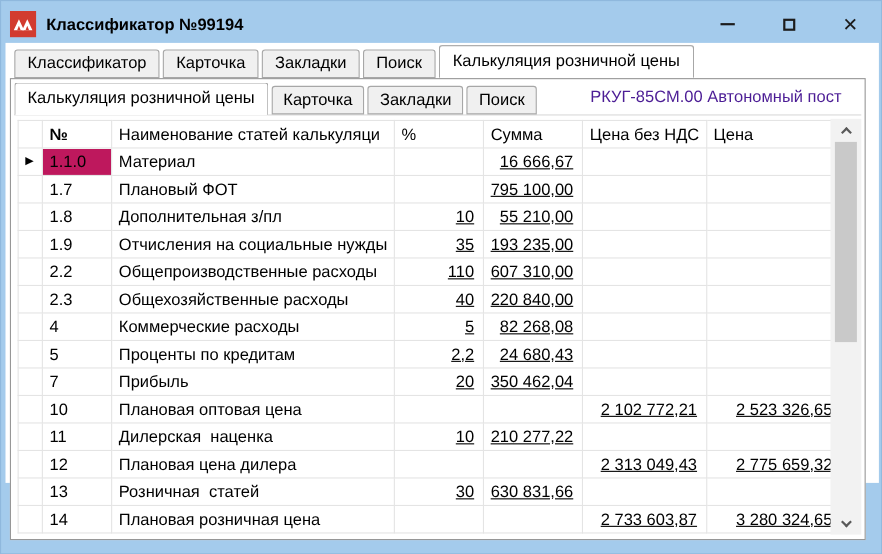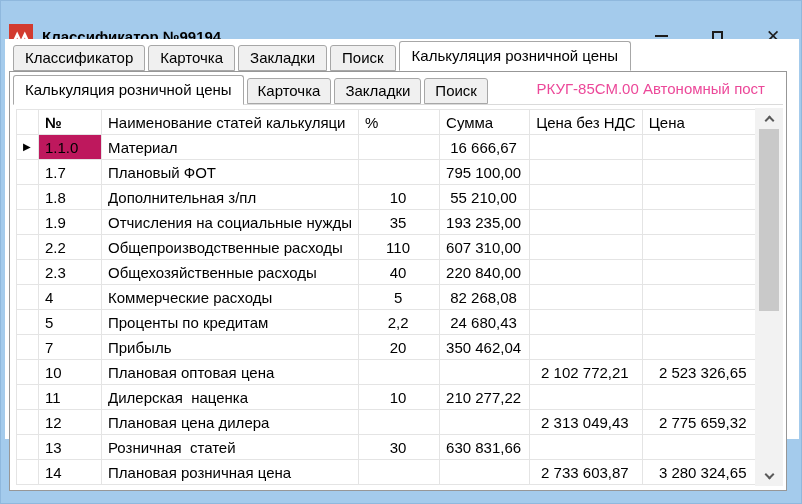--- a/index.html
+++ b/index.html
@@ -2,21 +2,21 @@
 <html><head>
 <meta charset="utf-8">
 <style>
   * { box-sizing: border-box; margin: 0; padding: 0; }
   body { font-family: "Liberation Sans", "DejaVu Sans", sans-serif; background: #d7d7d7; }
   .window {
     position: relative; width: 802px; height: 504px;
     background: #a4cbec; border: 1px solid #8fb8dd; overflow: hidden;
   }
   
-  .titlebar { position: absolute; left: 0; top: 16px; width: 100%; height: 38px;
+  .titlebar { position: absolute; left: 0; top: 2px; width: 100%; height: 38px;
     display: flex; align-items: center; padding-left: 8px; justify-content: flex-end; }
   .app-icon { width: 24px; height: 24px; flex: 0 0 auto; }
   .title { font-weight: bold; font-size: 15px; color: #000; margin-left: 9px; white-space: pre; }
   .controls { margin-left: auto; display: flex; height: 100%; }
   .ctrl { width: 56px; height: 100%; display: flex; align-items: center; justify-content: center; cursor: default; }
   .glyph-min { width: 13px; height: 2px; background: #1c1c1c; }
   .glyph-max { width: 11px; height: 11px; border: 2px solid #1c1c1c; }
   .glyph-close { font-size: 17px; color: #1c1c1c; line-height: 1; }
   
   .content { position: absolute; left: 4px; top: 38px; width: 794px; height: 400px; background: #ffffff; }
@@ -26,34 +26,34 @@
     font-size: 15px; padding: 3px 11px 4px; margin-right: 3px; white-space: pre; color: #000; cursor: default; }
   .otab.active { background: #ffffff; border-bottom-color: #ffffff; padding: 5px 12px 6px; position: relative; z-index: 2; }
   
   .panel { position: absolute; left: 4px; top: 32px; width: 778px; height: 420px;
     border: 1px solid #979797; background: #ffffff; }
   .inner-tabs { position: absolute; left: 3px; top: 3px; right: 3px; height: 30px;
     display: flex; align-items: flex-end; border-bottom: 1px solid #dadada; }
   .itab { background: #f0f0f0; border: 1px solid #a7a7a7; border-radius: 3px 3px 0 0;
     font-size: 15px; padding: 3px 10px 4px; margin-right: 3px; white-space: pre; color: #000; cursor: default; }
   .itab.active { background: #ffffff; border-bottom-color: #ffffff; margin-bottom: -1px; padding: 5px 11px 6px; z-index: 2; }
-  .doc-label { margin-left: auto; align-self: center; font-size: 15px; color: #ec4899;
+  .doc-label { margin-left: auto; align-self: center; font-size: 15px; color: #4c1d95;
     padding-right: 18px; padding-bottom: 2px; white-space: pre; }
   
   .grid-wrap { position: absolute; left: 6px; top: 37px; }
   table.grid { border-collapse: collapse; table-layout: fixed; background: #fff; border: 1px solid #a2a2a2; }
   .c-marker { width: 22px; } .c-no { width: 63px; } .c-name { width: 239px; }
   .c-pct { width: 81px; } .c-summa { width: 85px; } .c-nds { width: 109px; } .c-cena { width: 123px; }
   table.grid th, table.grid td {
     border: 1px solid #e4e4e4; height: 25px; line-height: 23px;
     font-size: 15px; color: #000; padding: 0 6px; overflow: hidden; white-space: pre; text-align: left;
   }
   table.grid th { font-weight: normal; }
   table.grid th.h-no { font-weight: bold; }
-  table.grid td.num { text-align: center; padding-right: 8px; }
+  table.grid td.num { text-align: right; padding-right: 8px; text-decoration: underline; }
   table.grid td.sel { background: #be185d; }
   td.marker, th.marker { padding: 0; text-align: center; }
   .tri { display: block; font-size: 10px; line-height: 24px; color: #000; }
   
   .vscroll { position: absolute; right: 3px; top: 36px; bottom: 4px; width: 28px; background: #f2f2f2; }
   .scroll-btn { position: absolute; left: 0; width: 100%; height: 20px;
     display: flex; align-items: center; justify-content: center; }
   .scroll-btn.up { top: 0; } .scroll-btn.down { bottom: 0; }
   .chev { display: block; width: 7px; height: 7px; border-left: 2px solid #595959; border-top: 2px solid #595959; }
   .chev.up { transform: rotate(45deg); margin-top: 4px; }

